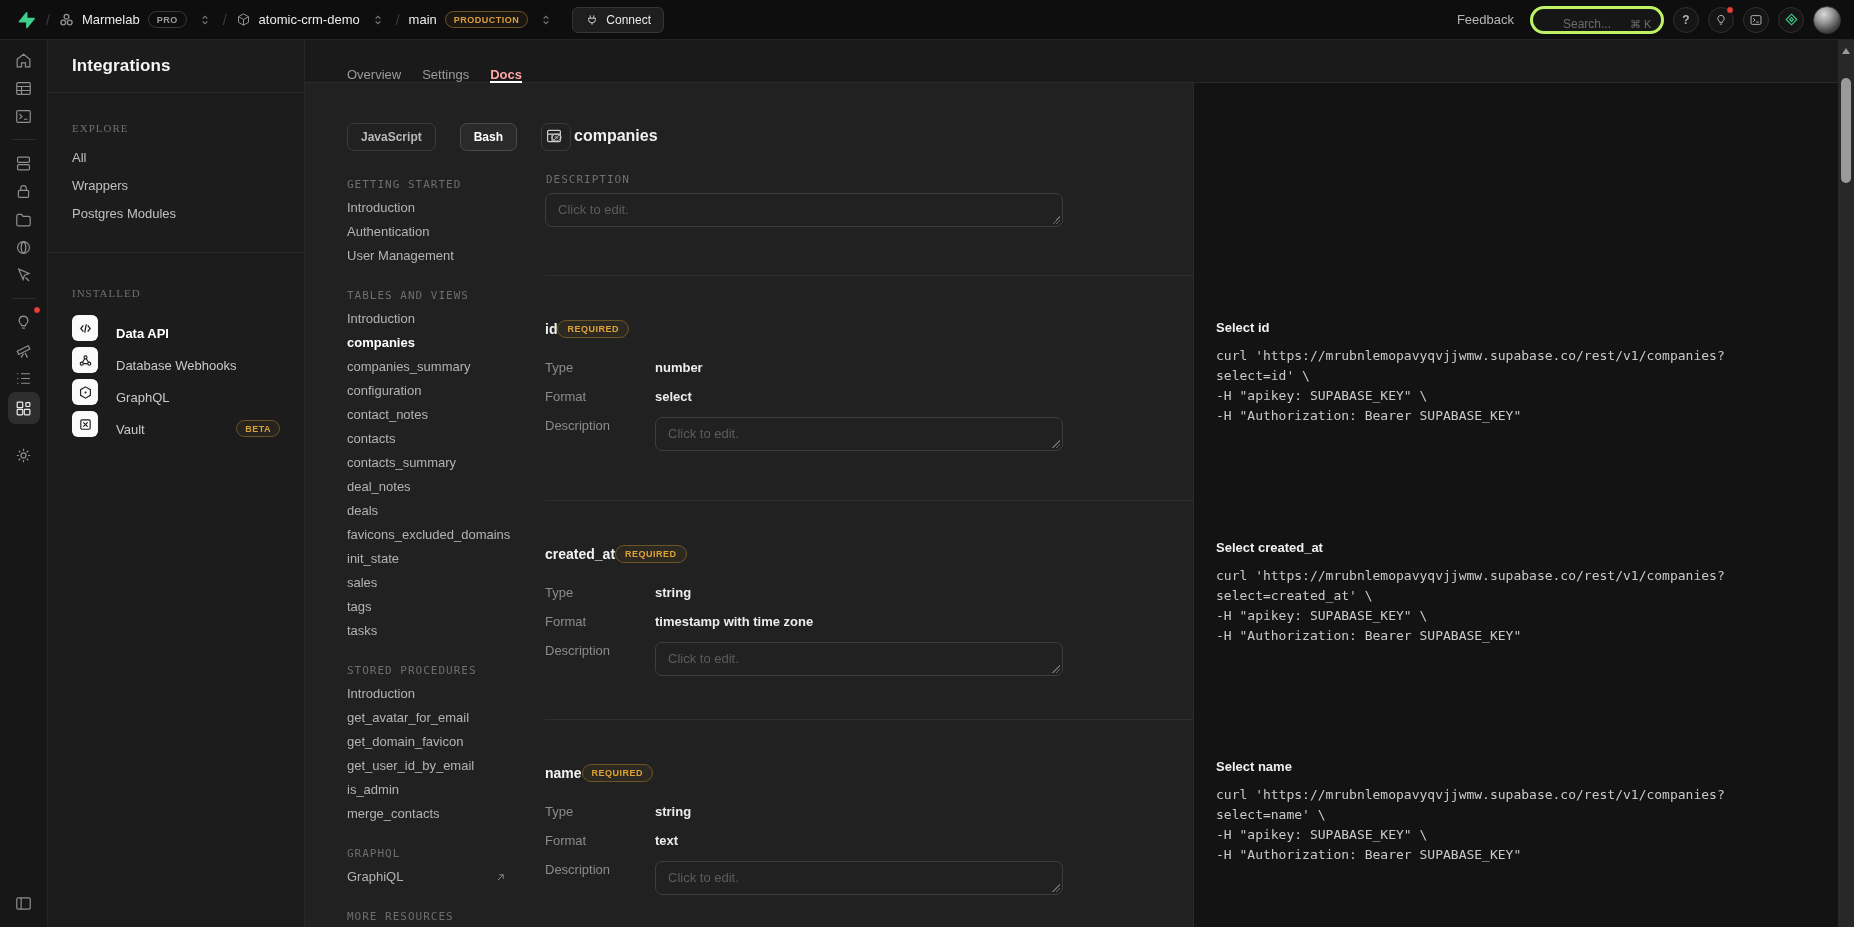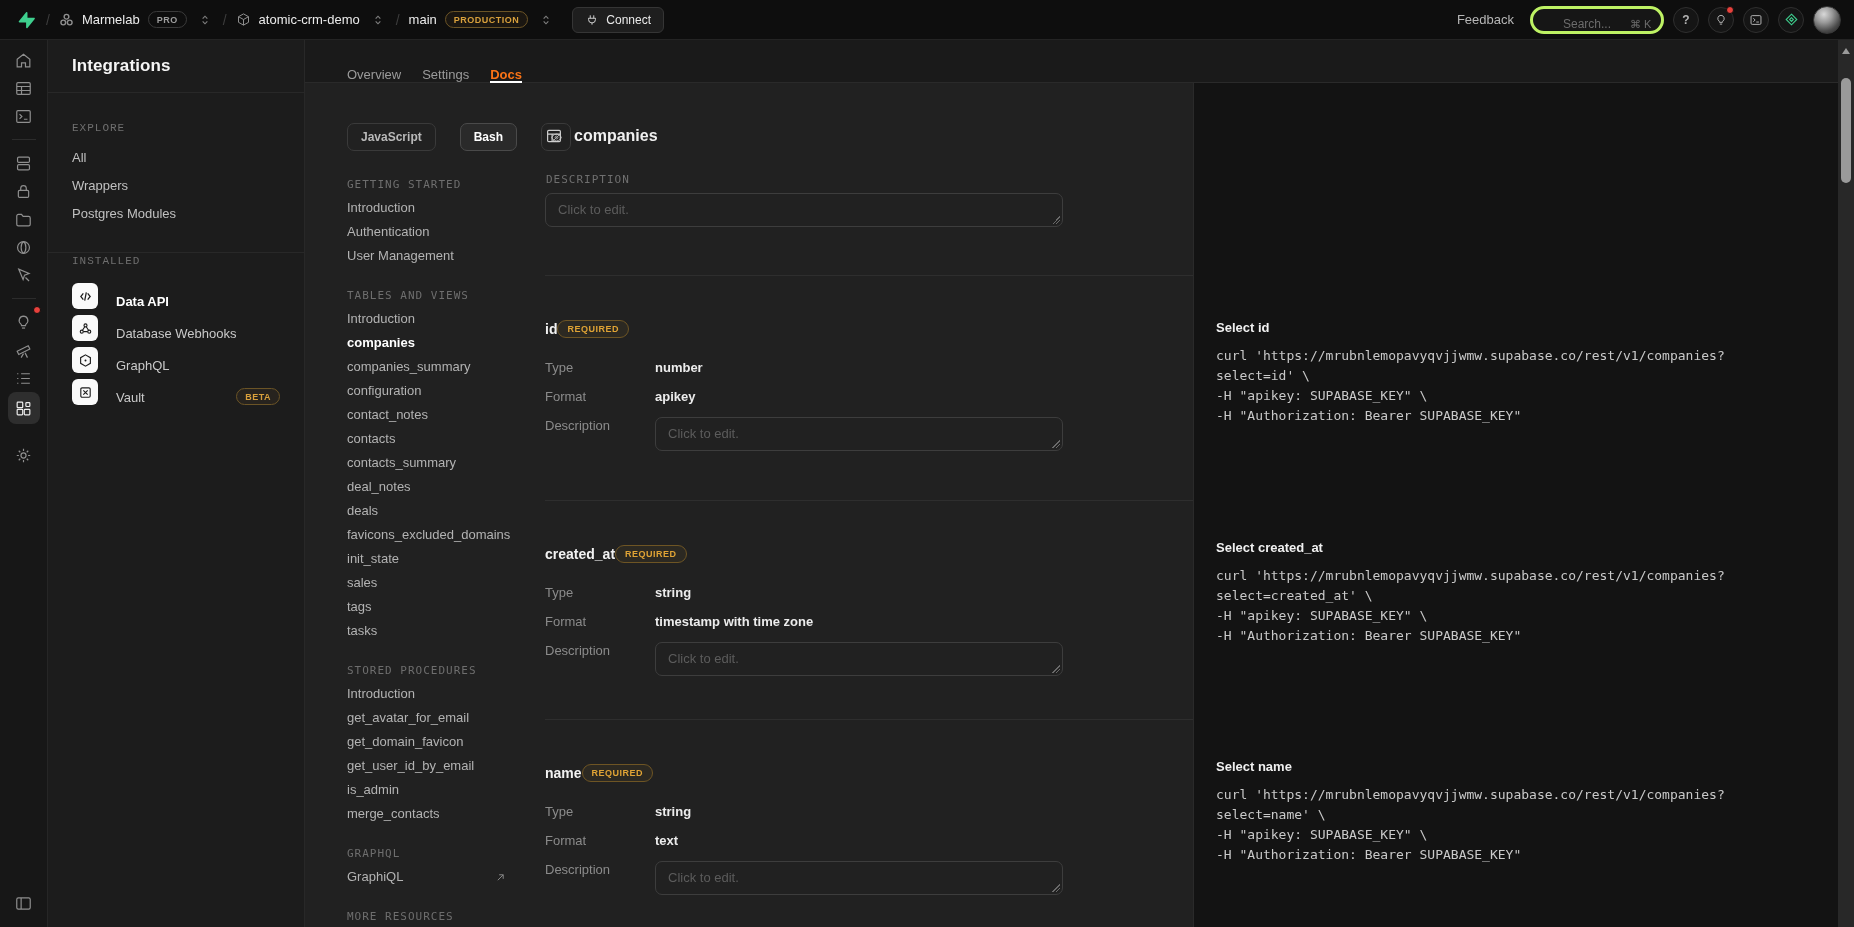--- a/index.html
+++ b/index.html
@@ -45,39 +45,39 @@
   .rail-btn.big{height:32px}
   .rail-btn.selected{background:#2e2e2e;border-radius:8px;color:#ededed}
   .rail-div{width:24px;border-top:1px solid #2c2c2c;margin:9px 0;flex-shrink:0}
   .rail-spacer{flex:1}
 
   
   .sidebar{width:257px;background:#1c1c1c;border-right:1px solid #282828;flex-shrink:0}
   .sb-title{height:53px;display:flex;align-items:center;padding:0 24px;font-size:17px;
     font-weight:700;color:#f5f5f5;border-bottom:1px solid #282828;letter-spacing:.1px}
   .sb-body{padding:27px 24px 0}
-  .sb-label{font-family:Liberation Mono, monospace;font-size:11px;color:#6f6f6f;
+  .sb-label{font-family:Liberation Serif, serif;font-size:11px;color:#6f6f6f;
     letter-spacing:1px;height:16px;line-height:16px;margin-bottom:8px}
   .sb-item{font-size:13px;color:#c0c0c0;line-height:28px;white-space:nowrap;cursor:default}
   .sb-div{border-top:1px solid #282828;margin:24px -24px 0;padding:0}
-  .sb-label.installed{}
+  .sb-label.installed{margin-top:32px}
   .inst-item{display:flex;align-items:flex-end;gap:18px;height:32px;position:relative}
   .inst-label{font-size:13px;color:#c9c9c9;white-space:nowrap}
   .inst-item.active .inst-label{color:#fff;font-weight:700}
   .tile{width:26px;height:26px;border-radius:6px;background:#fafafa;color:#1c1c1c;
     display:flex;align-items:center;justify-content:center;flex-shrink:0}
   .beta-pill{position:absolute;right:0;font-size:9px;font-weight:700;letter-spacing:.5px;
     color:#d8a03c;border:1px solid #6b5426;background:rgba(216,160,60,.06);border-radius:999px;padding:2.5px 8px}
 
   
   .content{flex:1;display:flex;flex-direction:column;position:relative;background:#212121;min-width:0}
   .tabs{height:43px;background:#1a1a1a;border-bottom:1px solid #2a2a2a;
     display:flex;align-items:flex-end;padding-left:42px;gap:21px;flex-shrink:0}
   .tab{font-size:13px;color:#9b9b9b;display:flex;align-items:center;position:relative;cursor:default}
-  .tab.active{color:#f97316;font-weight:600}
+  .tab.active{color:#fca5a5;font-weight:600}
   .tab.active::after{content:"";position:absolute;left:0;right:0;bottom:-1px;height:2px;background:#fff}
 
   .docs-body{position:relative;flex:1;overflow:hidden}
 
   
   .chips{position:absolute;left:42px;top:40px;display:flex;gap:24px;align-items:center}
   .chip{height:28px;border-radius:7px;border:1px solid #3a3a3a;background:transparent;
     color:#b9b9b9;font-size:12px;font-weight:600;padding:0 13px;display:flex;align-items:center;font-family:inherit}
   .chip.selected{background:#2a2a2a;border-color:#4a4a4a;color:#fff}
   .chip.icon-only{width:30px;padding:0;justify-content:center;color:#a8a8a8}
@@ -450,21 +450,21 @@
           <div class="f-title-row">
             <span class="f-name">id</span>
             <span class="badge-req">REQUIRED</span>
           </div>
           <div class="f-row first">
             <span class="f-label">Type</span>
             <span class="f-value">number</span>
           </div>
           <div class="f-row">
             <span class="f-label">Format</span>
-            <span class="f-value">apikey</span>
+            <span class="f-value">select</span>
           </div>
           <div class="f-row">
             <span class="f-label">Description</span>
             <div class="ta-wrap" style="width:408px">
               <textarea class="editbox" placeholder="Click to edit." style=""></textarea>
               <span class="ta-grip"></span>
             </div>
           </div>
         </div>
 

